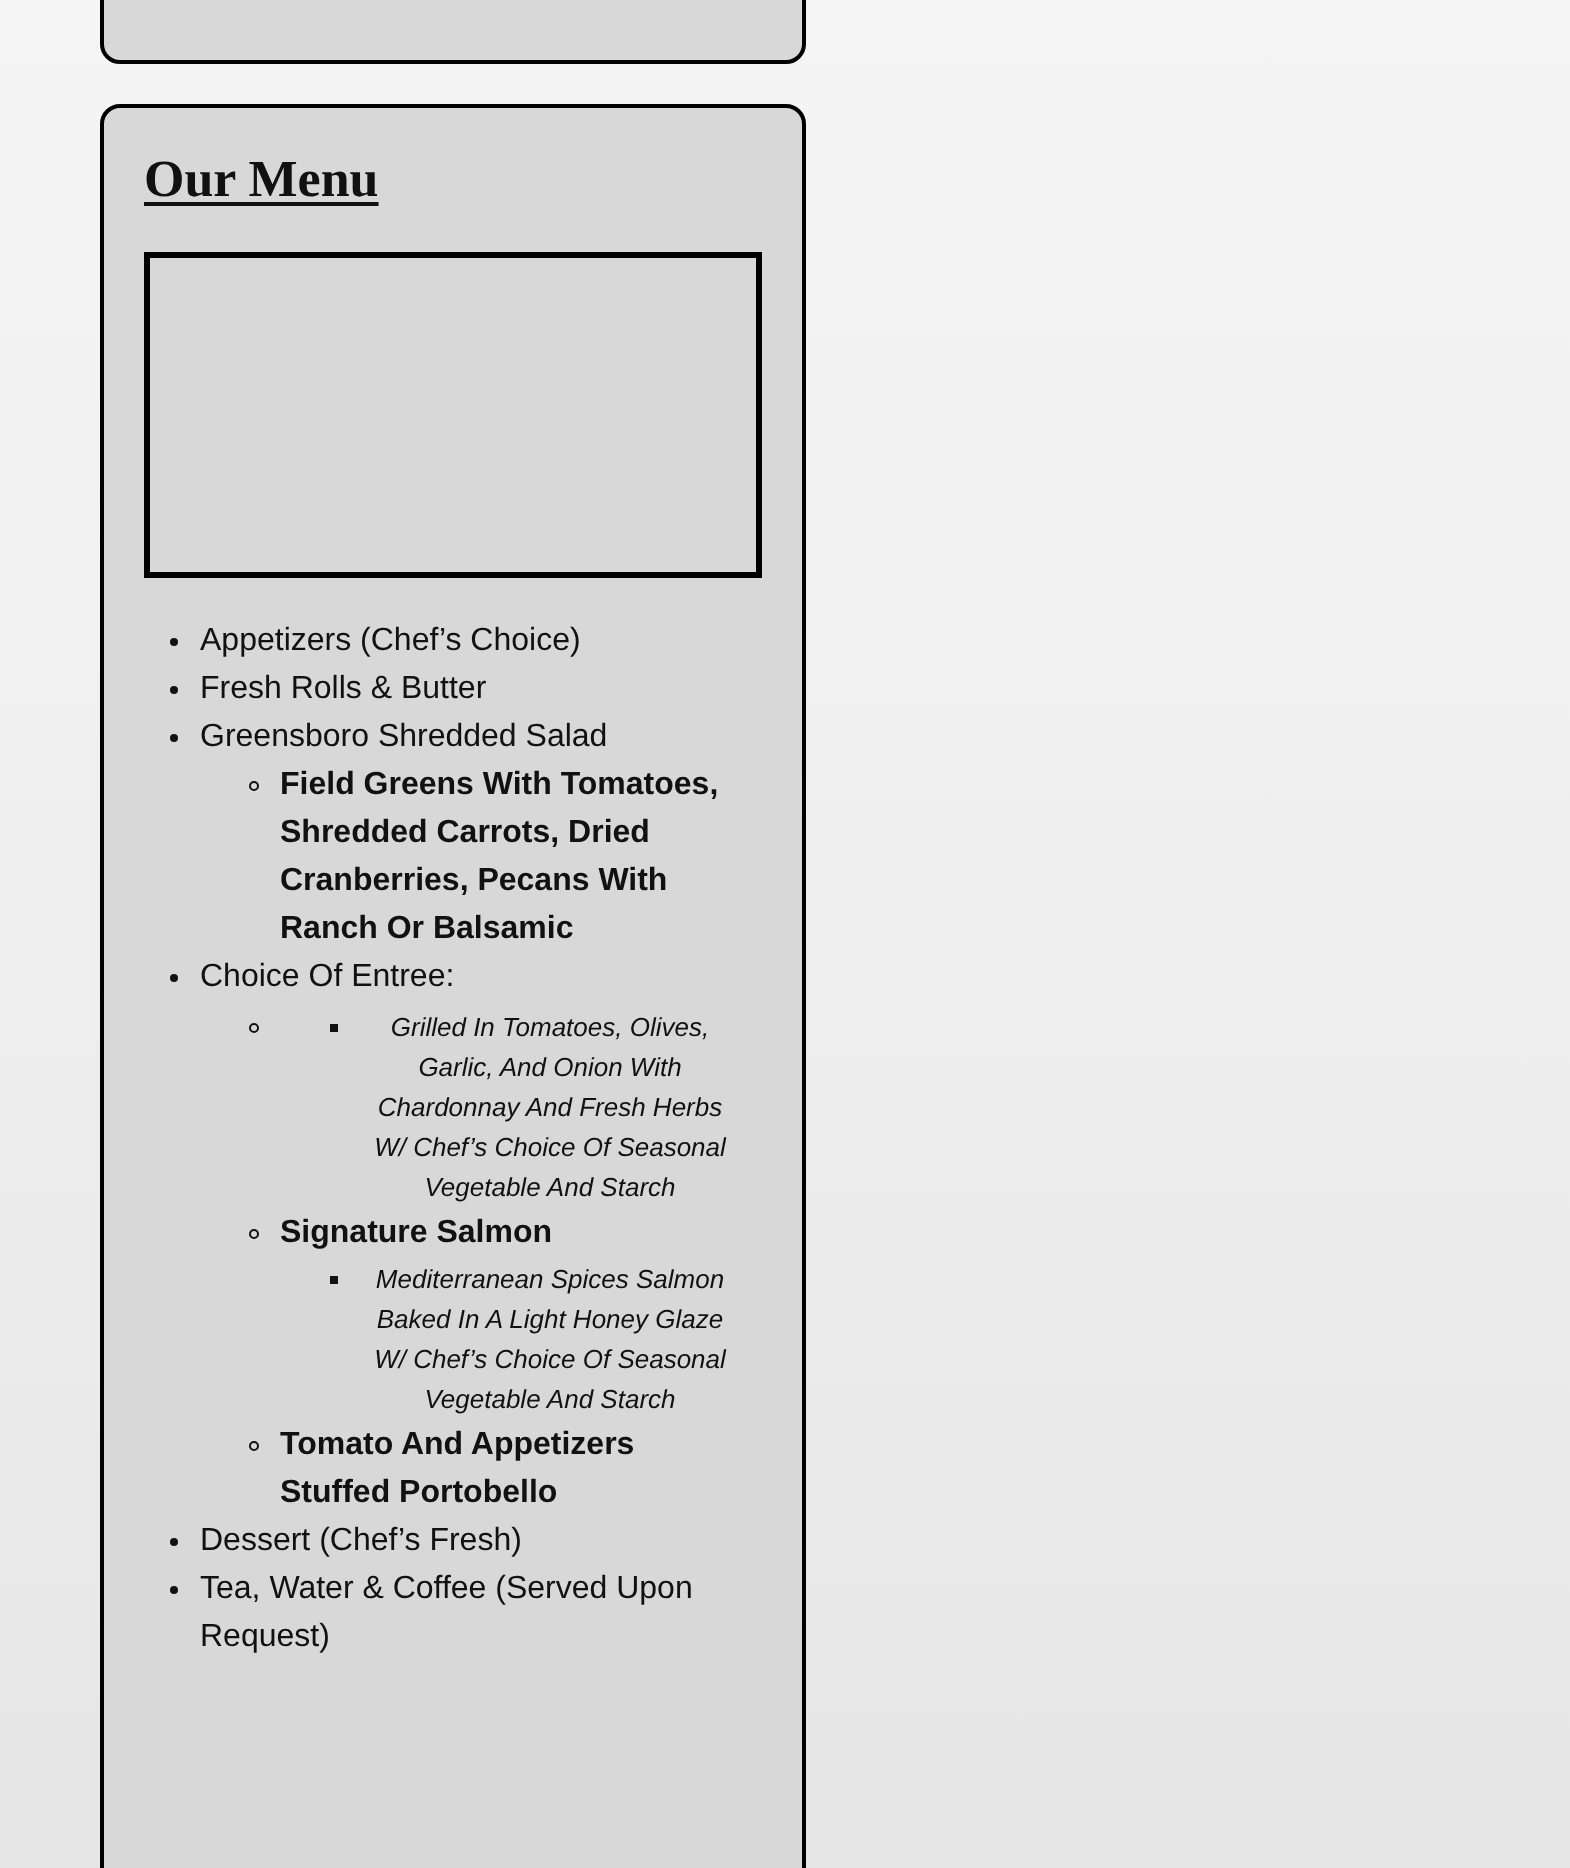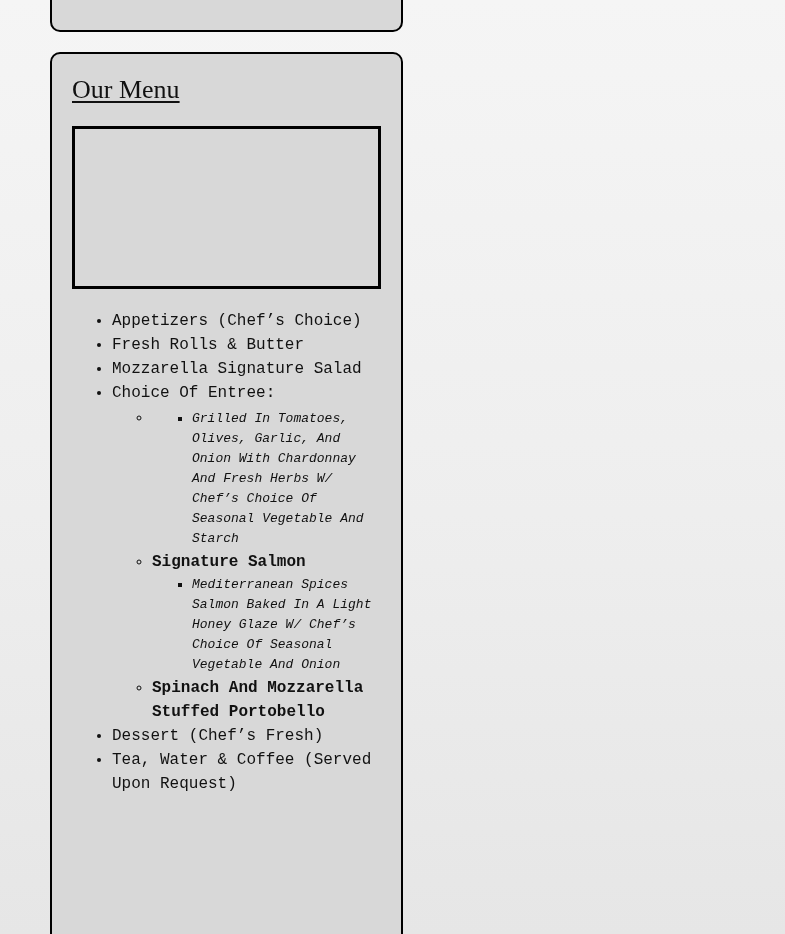--- a/index.html
+++ b/index.html
@@ -31,65 +31,65 @@
     .card-menu {
       top: 52px;
       height: 920px;
     }
     .menu-title {
       margin: 0;
       position: absolute;
       left: 20px;
       top: 18px;
       font-family: "Liberation Serif", serif;
-      font-weight: normal;
+      font-weight: bold;
       font-size: 26px;
       line-height: 36px;
       text-decoration: underline;
       text-decoration-thickness: 2px;
       text-underline-offset: 3px;
       color: #111;
     }
     .image-box {
       position: absolute;
       left: 20px;
       top: 72px;
       width: 303px;
       height: 157px;
       border: 3px solid #000;
       background: #d8d8d8;
     }
     .menu-list {
       position: absolute;
-      left: 20px;
+      left: 8px;
       top: 255px;
       width: 310px;
       margin: 0;
       padding: 0 0 0 40px;
       list-style: disc;
       font-size: 16px;
       line-height: 24px;
       box-sizing: border-box;
-      font-family: Liberation Mono, monospace;
     }
     .menu-list li {
       margin: 0;
     }
     .sub-list {
       margin: 0;
       padding: 0 0 0 40px;
       list-style: circle;
     }
     .sub-list > li {
       font-weight: bold;
     }
     .desc-list {
       margin: 0;
       padding: 0 0 0 40px;
       list-style: square;
+      text-align: center;
     }
     .desc-list > li {
       font-weight: normal;
       font-style: italic;
       font-size: 13px;
       line-height: 20px;
       margin: 1px 0;
     }
     .item-text {
       display: inline;
@@ -106,42 +106,47 @@
   <div class="image-box"></div>
 
   <ul class="menu-list">
     <li>
       <span class="item-text">Appetizers (Chef’s Choice)</span>
     </li>
     <li>
       <span class="item-text">Fresh Rolls &amp; Butter</span>
     </li>
     <li>
-      <span class="item-text">Mozzarella Signature Salad</span>
+      <span class="item-text">Greensboro Shredded Salad</span>
+      <ul class="sub-list">
+        <li>
+          <span class="item-text">Field Greens With Tomatoes, Shredded Carrots, Dried Cranberries, Pecans With Ranch Or Balsamic</span>
+        </li>
+      </ul>
     </li>
     <li>
       <span class="item-text">Choice Of Entree:</span>
       <ul class="sub-list">
         <li>
           <ul class="desc-list">
             <li>
               <span class="item-text">Grilled In Tomatoes, Olives, Garlic, And Onion With Chardonnay And Fresh Herbs W/ Chef’s Choice Of Seasonal Vegetable And Starch</span>
             </li>
           </ul>
         </li>
         <li>
           <span class="item-text">Signature Salmon</span>
           <ul class="desc-list">
             <li>
-              <span class="item-text">Mediterranean Spices Salmon Baked In A Light Honey Glaze W/ Chef’s Choice Of Seasonal Vegetable And Onion</span>
+              <span class="item-text">Mediterranean Spices Salmon Baked In A Light Honey Glaze W/ Chef’s Choice Of Seasonal Vegetable And Starch</span>
             </li>
           </ul>
         </li>
         <li>
-          <span class="item-text">Spinach And Mozzarella Stuffed Portobello</span>
+          <span class="item-text">Tomato And Appetizers Stuffed Portobello</span>
         </li>
       </ul>
     </li>
     <li>
       <span class="item-text">Dessert (Chef’s Fresh)</span>
     </li>
     <li>
       <span class="item-text">Tea, Water &amp; Coffee (Served Upon Request)</span>
     </li>
   </ul>

